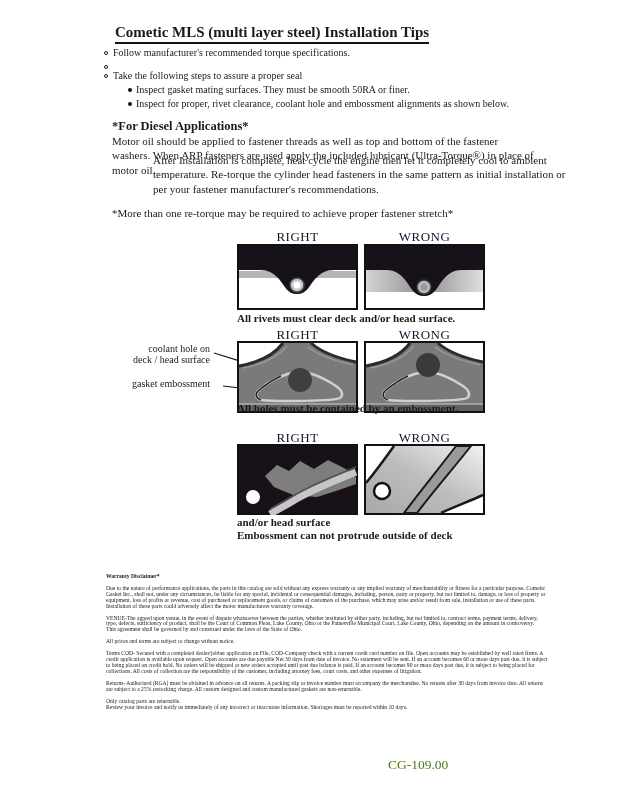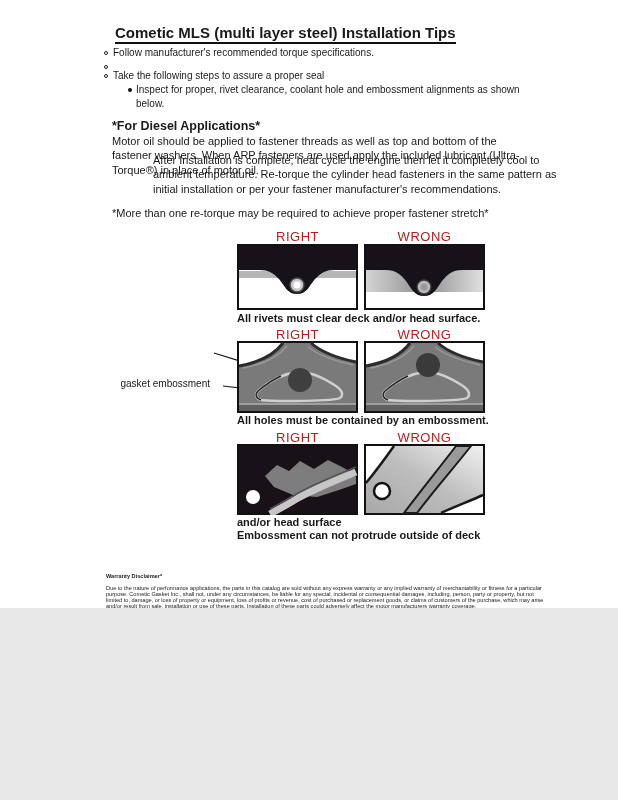--- a/index.html
+++ b/index.html
@@ -1,40 +1,40 @@
 <!DOCTYPE html>
 <html><head>
 <meta charset="utf-8">
 <style>
   * { margin:0; padding:0; box-sizing:border-box; }
   html,body { background:#e8e8e8; }
   .page {
-    position:relative; width:618px; height:608px; margin:0 auto;
+    position:relative; width:618px; height:800px; margin:0 auto;
     background:#ffffff; overflow:hidden; color:#1a1a1a;
-    font-family:Liberation Sans, sans-serif;
+    font-family:Liberation Serif, serif;
   }
   .abs { position:absolute; }
   .doc-title {
     left:115px; top:24px; font-size:15px; font-weight:bold;
     border-bottom:2px solid #111; padding-bottom:1px;
   }
   .tips { left:104px; top:46px; width:440px; font-size:10px; line-height:14px; }
   .bullet-row { display:flex; align-items:flex-start; }
   .bullet-row.sub { padding-left:24px; }
   .b-open {
     width:4px; height:4px; border:1px solid #222; border-radius:50%;
     margin:5px 5px 0 0; flex:none;
   }
   .b-fill {
     width:4px; height:4px; background:#111; border-radius:50%;
     margin:5px 4px 0 0; flex:none;
   }
   .diesel-h { left:112px; top:119px; font-size:12.5px; font-weight:bold; }
   .body-p { left:112px; width:422px; font-size:11px; line-height:14.3px; }
-  .rw-label { width:121px; text-align:center; font-size:13px; letter-spacing:.5px; color:#b91c1c; }
+  .rw-label { width:121px; text-align:center; font-size:13px; letter-spacing:.5px; color:#0f172a; }
   .dia-caption { left:237px; font-size:11px; font-weight:bold; line-height:13px; }
   .ptr-label { width:118px; text-align:right; font-size:10px; line-height:11px; color:#1a1a1a; }
   .dia-box { width:121px; }
   .disclaimer { left:106px; top:574px; width:442px; font-size:5.6px; line-height:5.9px; color:#222; }
   .disclaimer .blk { margin-bottom:6px; }
   .disclaimer .hd { font-weight:bold; }
   .footer-code { left:388px; top:757px; font-size:13.5px; color:#4d7c0f; }
   svg { display:block; }
 </style>
 </head>
@@ -48,20 +48,24 @@
     <div class="bullet-row">
       <span class="b-open"></span>
       <span>Follow manufacturer's recommended torque specifications.</span>
     </div>
     <div class="bullet-row">
       <span class="b-open"></span>
     </div>
     <div class="bullet-row">
       <span class="b-open"></span>
       <span>Take the following steps to assure a proper seal</span>
+    </div>
+    <div class="bullet-row sub">
+      <span class="b-fill"></span>
+      <span>Inspect gasket mating surfaces.  They must be smooth 50RA or finer.</span>
     </div>
     <div class="bullet-row sub">
       <span class="b-fill"></span>
       <span>Inspect for proper, rivet clearance, coolant hole and embossment alignments as shown below.</span>
     </div>
   </div>
 
   <div class="abs diesel-h">*For Diesel Applications*</div>
   <div class="abs body-p" style="top:134px;">Motor oil should be applied to fastener threads as well as top and bottom of the fastener washers. When ARP fasteners are used apply the included lubricant (Ultra-Torque®) in place of motor oil.</div>
   <div class="abs body-p" style="top:153px;margin-left:41px;">After Installation is complete, heat cycle the engine then let it completely cool to ambient temperature. Re-torque the cylinder head fasteners in the same pattern as initial installation or per your fastener manufacturer's recommendations.</div>
@@ -95,20 +99,24 @@
       <circle cx="60" cy="43" r="7" fill="#b9b9b9" stroke="#3a3a3a" stroke-width="1.5"></circle>
       <circle cx="60" cy="43" r="3.5" fill="#9a9a9a"></circle>
     </svg>
   </div>
 
   <div class="abs dia-caption" style="top:312px;">All rivets must clear deck and/or head surface.</div>
 
   <div class="abs rw-label" style="left:237px; top:327px;">RIGHT</div>
   <div class="abs rw-label" style="left:364px; top:327px;">WRONG</div>
 
+  <div class="abs ptr-label" style="left:92px; top:343px;">
+    <div>coolant hole on</div>
+    <div>deck / head surface</div>
+  </div>
   <div class="abs ptr-label" style="left:92px; top:378px;">gasket embossment</div>
 
   <svg class="abs" style="left:211px; top:350px;" width="94" height="46" viewBox="0 0 94 46">
     <line x1="3" y1="3" x2="87" y2="29" stroke="#1a1a1a" stroke-width="1.2"></line>
     <line x1="12" y1="36" x2="54" y2="41" stroke="#1a1a1a" stroke-width="1.2"></line>
   </svg>
 
   <div class="abs dia-box" style="left:237px; top:341px;">
     <svg width="121" height="72" viewBox="0 0 121 72">
       <rect x="1" y="1" width="119" height="70" fill="#7a7a7a" stroke="#111" stroke-width="2"></rect>
@@ -136,21 +144,21 @@
       <path d="M74,2 C84,11 100,17 119,21" fill="none" stroke="#2b2b2b" stroke-width="3"></path>
       <path d="M71,6 C81,14 98,20 116,24" fill="none" stroke="#9a9a9a" stroke-width="1.3"></path>
       <rect x="2" y="62" width="117" height="2" fill="#9f9f9f"></rect>
       <rect x="2" y="64" width="117" height="6" fill="#616161"></rect>
       <path d="M24,59 C20,58 17,54 21,50 C30,42 44,33 60,31 C73,30 87,37 99,45 C105,49 107,54 103,57 C98,60 40,61 24,59 Z" fill="none" stroke="#cfcfcf" stroke-width="2.5"></path>
       <path d="M24,59 C20,58 17,54 21,50 C27,45 35,39 44,35" fill="none" stroke="#222" stroke-width="1.4"></path>
       <circle cx="64" cy="24" r="12" fill="#3a3a3a"></circle>
     </svg>
   </div>
 
-  <div class="abs dia-caption" style="top:414px;">All holes must be contained by an embossment.</div>
+  <div class="abs dia-caption" style="top:402px;">All holes must be contained by an embossment.</div>
 
   <div class="abs rw-label" style="left:237px; top:430px;">RIGHT</div>
   <div class="abs rw-label" style="left:364px; top:430px;">WRONG</div>
 
   <div class="abs dia-box" style="left:237px; top:444px;">
     <svg width="121" height="71" viewBox="0 0 121 71">
       <rect x="1" y="1" width="119" height="69" fill="#181218" stroke="#111" stroke-width="2"></rect>
       <path d="M28,32 L40,21 L52,27 L63,17 L77,25 L91,16 L105,23 L114,28 L119,33 L119,40 L102,46 L80,53 L56,51 L37,43 Z" fill="#7d7d7d"></path>
       <path d="M119,28 C100,36 74,46 56,57 C46,63 40,66 33,70" fill="none" stroke="#c6c6c6" stroke-width="7"></path>
       <path d="M119,23 C100,31 74,41 56,52 C46,58 40,61 33,65" fill="none" stroke="#55505a" stroke-width="1.5"></path>

